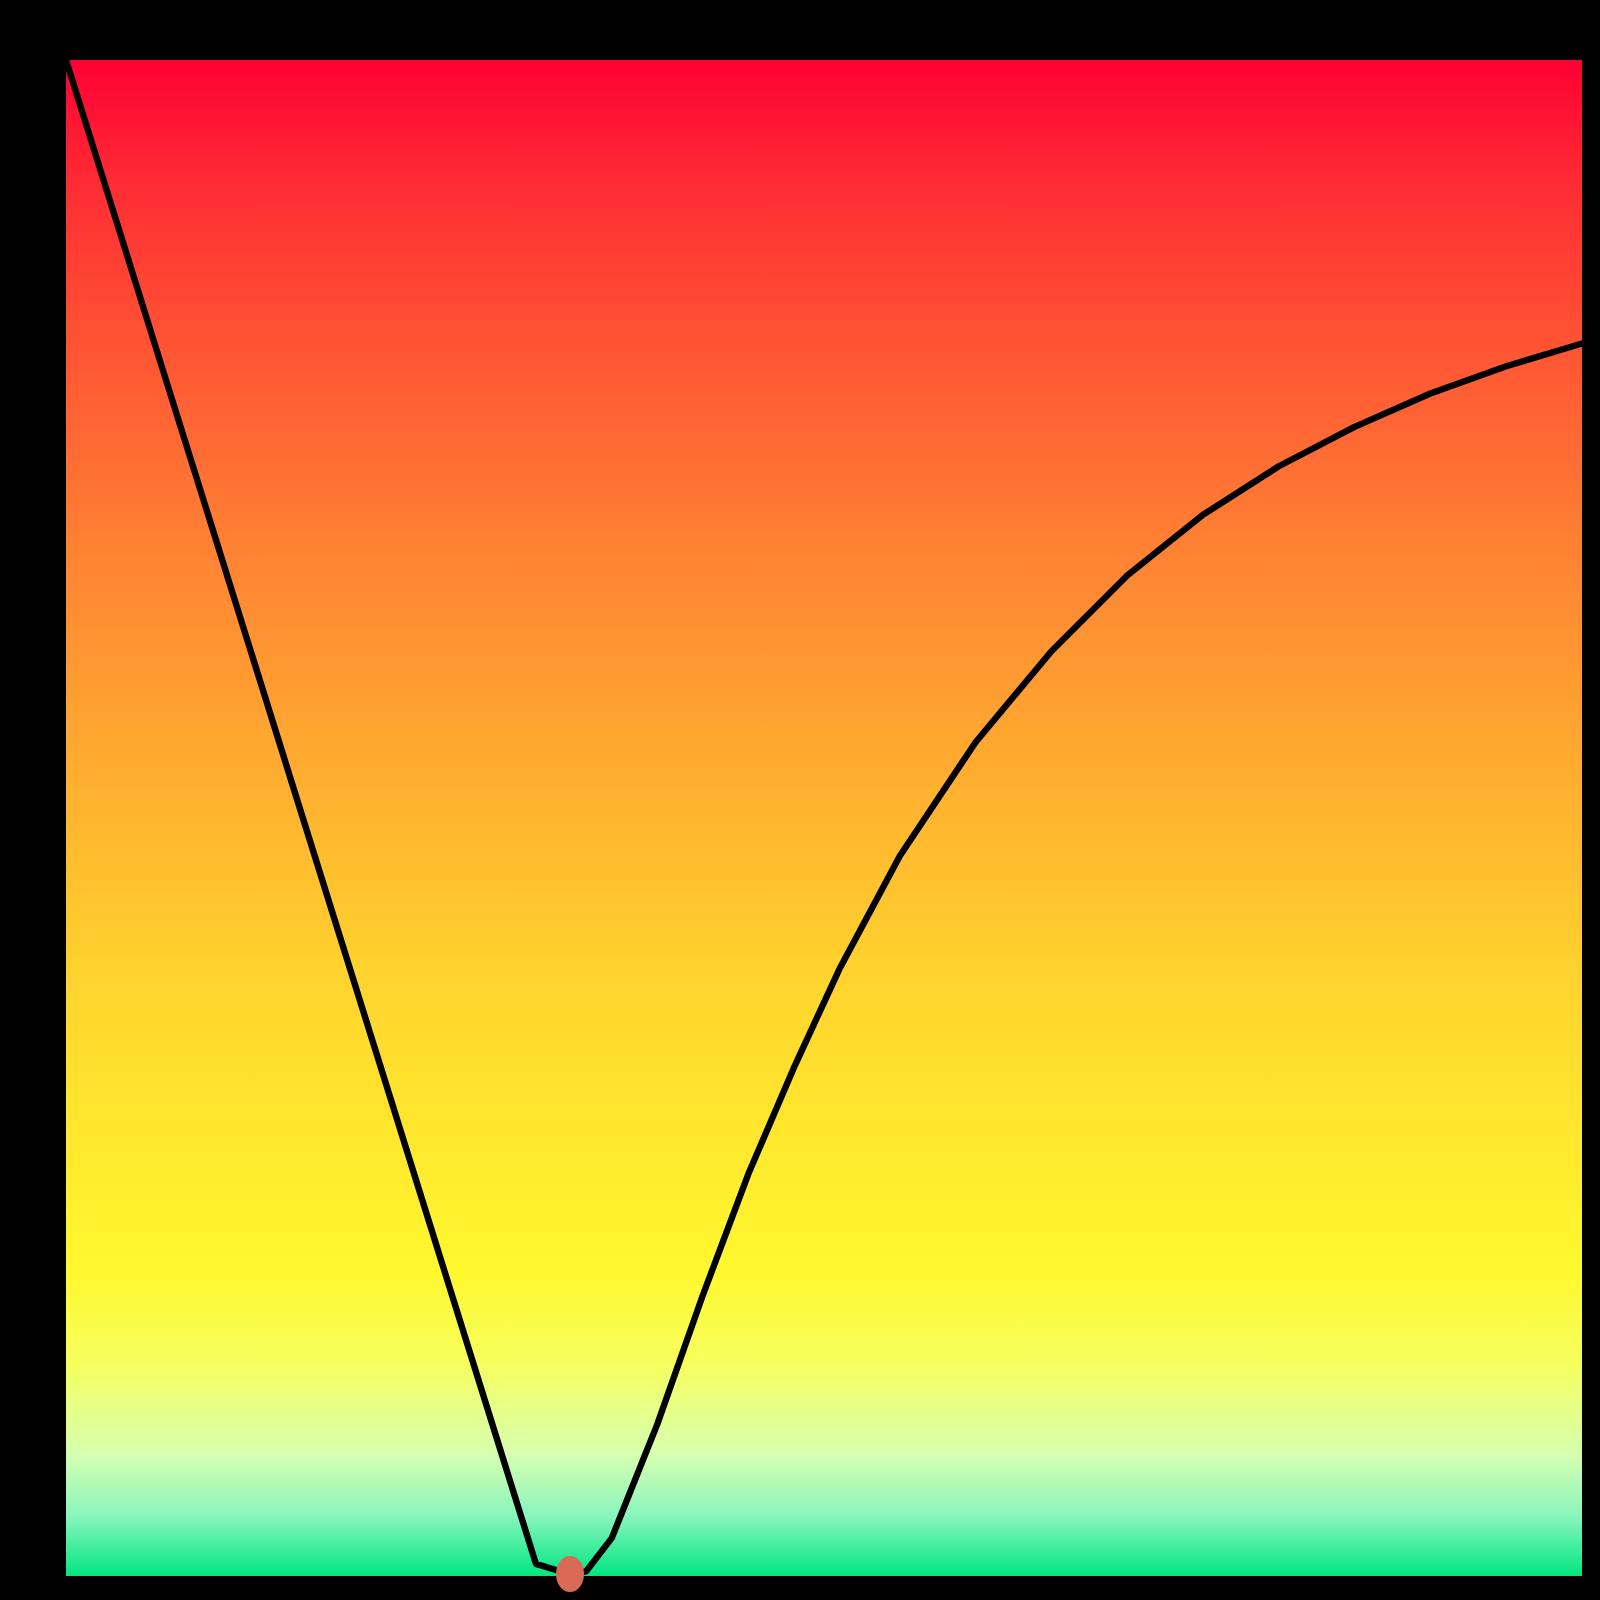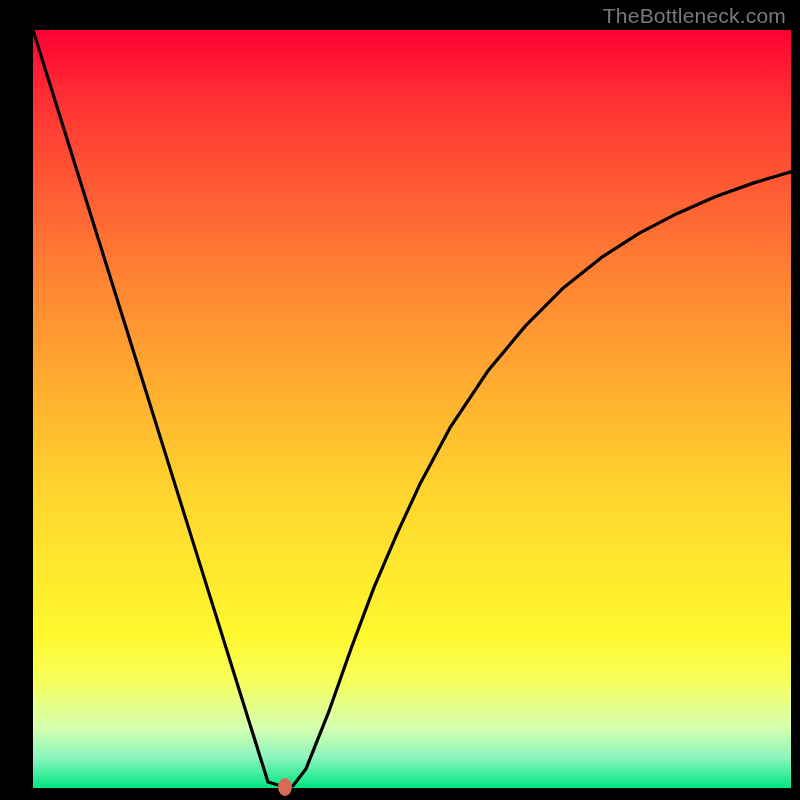--- a/index.html
+++ b/index.html
@@ -58,21 +58,20 @@
     background: #d96a56;
     transform: translate(-50%, -50%);
     z-index: 3;
   }
 </style>
 </head>
 <body>
 
 <div class="frame">
 
-  <div class="watermark">TheBottleneck.com</div>
 
   <div class="plot-area" id="plot-area" style="left: 33px; top: 30px; width: 758px; height: 758px;">
 
     <svg class="curve" id="curve-svg" preserveAspectRatio="none" width="758" height="758" viewBox="0 0 758 758">
       <path id="curve-path" fill="none" stroke="#000" stroke-width="3.2" stroke-linejoin="round" stroke-linecap="round" d="M0.00 0.00 L22.74 72.77 L45.48 145.54 L68.22 218.30 L90.96 291.07 L113.70 363.84 L136.44 436.61 L159.18 509.38 L181.92 582.14 L204.66 654.91 L227.40 727.68 L234.98 751.94 L252.41 757.24 L259.99 755.73 L272.88 739.05 L295.62 682.20 L318.36 617.77 L341.10 557.13 L363.84 504.07 L386.58 454.80 L416.90 397.95 L454.80 341.10 L492.70 295.62 L530.60 257.72 L568.50 227.40 L606.40 203.14 L644.30 183.44 L682.20 166.76 L720.10 153.12 L758.00 141.75"></path>
     </svg>
 
     <div class="marker" id="marker" style="left: 252.414px; top: 757.242px;"></div>
   </div>
 

